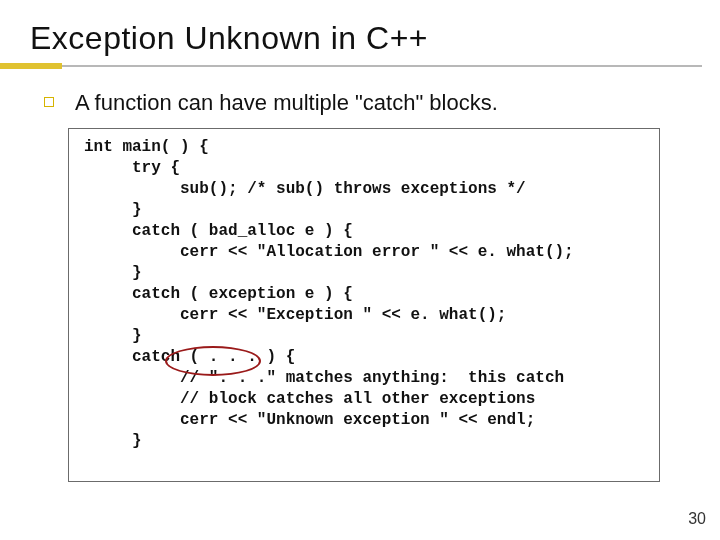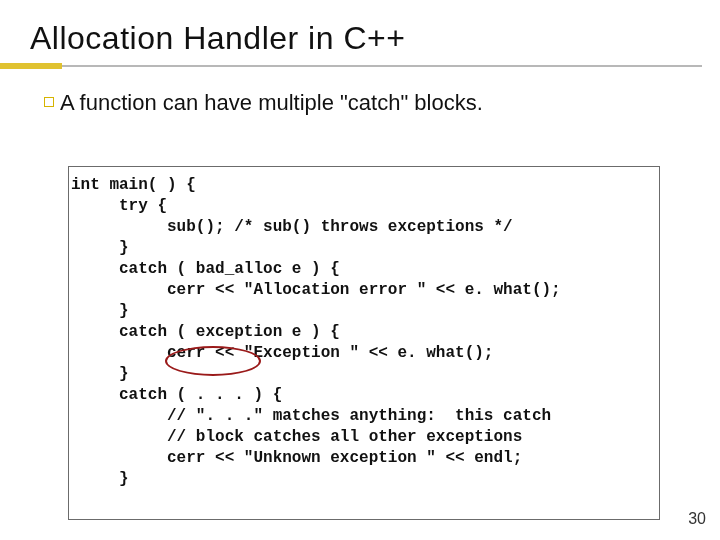--- a/index.html
+++ b/index.html
@@ -51,21 +51,21 @@
     height: 2px;
     background: #b8b8b8;
   }
   .bullet-row {
     position: absolute;
     left: 44px;
     top: 90px;
     width: 640px;
     display: flex;
     align-items: flex-start;
-    gap: 6px;
+    gap: 21px;
   }
   .bullet-icon {
     width: 10px;
     height: 10px;
     border: 1.5px solid #d6b400;
     box-sizing: border-box;
     margin-top: 7px;
     flex: 0 0 auto;
   }
   .bullet-text {
@@ -73,23 +73,22 @@
     color: #111;
   }
   .code-box {
     position: absolute;
     left: 68px;
     top: 128px;
     width: 592px;
     height: 354px;
     border: 1px solid #6b6b6b;
     box-sizing: border-box;
-    padding: 8px 10px 8px 2px;
+    padding: 8px 10px 8px 15px;
     background: #fff;
-    margin-top: 38px;
   }
   .code {
     font-family: "Courier New", Courier, monospace;
     font-size: 16px;
     font-weight: bold;
     line-height: 21px;
     white-space: pre;
     color: #111;
   }
   .ellipse {
@@ -110,21 +109,21 @@
     font-size: 16px;
     color: #333;
   }
 </style>
 </head>
 <body>
 
 <div class="slide">
 
   <div class="title-wrap">
-    <h1 class="title">Allocation Handler in C++</h1>
+    <h1 class="title">Exception Unknown in C++</h1>
     <div class="title-rule">
       <div class="rule-yellow"></div>
       <div class="rule-grey"></div>
     </div>
   </div>
 
   <div class="bullet-row">
     <span class="bullet-icon"></span>
     <span class="bullet-text">A function can have multiple "catch" blocks.</span>
   </div>

